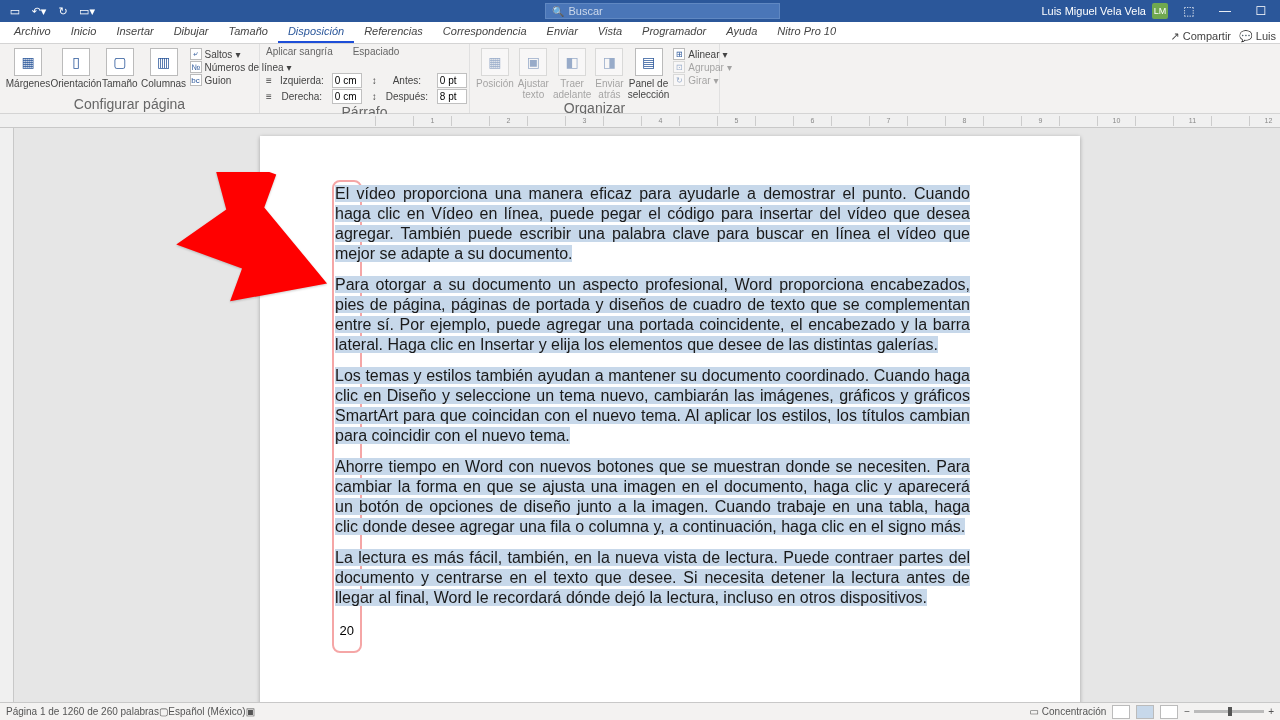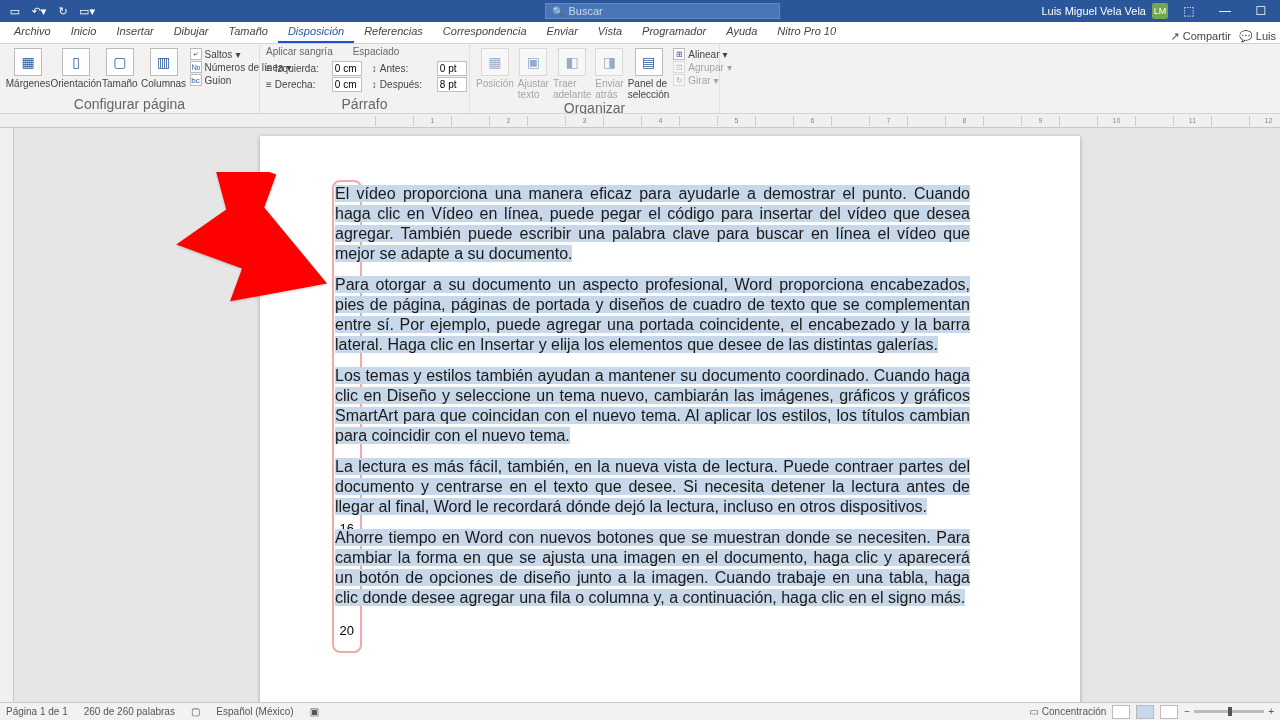--- a/index.html
+++ b/index.html
@@ -23,28 +23,28 @@
 .tabs-right { position: absolute; right: 4px; display: flex; gap: 8px; color: #444; font-size: 11px; align-items: center; }
 .tabs-right .share::before { content: "↗ "; }
 
 
 .ribbon { background: #f3f2f1; height: 70px; display: flex; border-bottom: 1px solid #d4d4d4; }
 .group { border-right: 1px solid #e0e0e0; padding: 2px 6px 0; display: flex; flex-direction: column; justify-content: space-between; }
 .group-body { display: flex; gap: 4px; align-items: flex-start; }
 .group-label { text-align: center; font-size: 14px; color: #666; padding-bottom: 1px; }
 .big-btn { display: flex; flex-direction: column; align-items: center; width: 44px; padding-top: 2px; }
 .big-btn .ico { width: 28px; height: 28px; border: 1px solid #bbb; background: #fff; display: flex; align-items: center; justify-content: center; font-size: 14px; color: #2b579a; }
-.big-btn .lbl { font-size: 10px; text-align: left; margin-top: 2px; line-height: 11px; color: #444; }
+.big-btn .lbl { font-size: 10px; text-align: center; margin-top: 2px; line-height: 11px; color: #444; }
 .big-btn.disabled { opacity: 0.45; }
 .stack { display: flex; flex-direction: column; gap: 1px; font-size: 10px; color: #444; padding-top: 2px; }
 .stack .row { display: flex; align-items: center; gap: 3px; white-space: nowrap; }
 .stack .row .mini-ico { width: 12px; height: 12px; border: 1px solid #bbb; background: #fff; font-size: 8px; display: inline-flex; align-items: center; justify-content: center; color: #2b579a; }
 .spin-row { display: flex; align-items: center; gap: 3px; font-size: 10px; }
 .spin-row input { width: 30px; height: 15px; font-size: 10px; padding: 0 2px; border: 1px solid #c0c0c0; }
-.spin-lbl { width: 54px; text-align: left; }
+.spin-lbl { width: 54px; text-align: center; }
 
 
 .docwrap { position: relative; height: calc(720px - 22px - 22px - 70px - 18px); background: #e6e6e6; overflow: hidden; }
 .ruler-h { position: absolute; top: 0; left: 0; right: 0; height: 14px; background: #f0f0f0; border-bottom: 1px solid #c8c8c8; font-size: 7px; color: #888; }
 .ruler-h-inner { position: absolute; left: 375px; top: 0; height: 14px; display: flex; align-items: center; gap: 0; }
 .ruler-h-inner span { display: inline-block; width: 38px; text-align: center; border-left: 1px solid #ccc; height: 10px; line-height: 10px; }
 .ruler-v { position: absolute; top: 14px; left: 0; width: 14px; bottom: 0; background: #f0f0f0; border-right: 1px solid #c8c8c8; }
 .page { position: absolute; top: 22px; left: 260px; width: 820px; height: 1060px; background: #fff; box-shadow: 0 1px 4px rgba(0,0,0,0.3); }
 .page-content { position: absolute; top: 48px; left: 75px; right: 110px; }
 .line-num-box { position: absolute; top: 44px; left: 72px; width: 30px; border: 2px solid #f5a6a6; border-radius: 8px; padding: 4px 2px 10px; }
@@ -52,21 +52,21 @@
 .line-num-box .gap { height: 11px; }
 .para { font-size: 16px; line-height: 20px; color: #1a1a1a; text-align: justify; margin-bottom: 11px; }
 .para .sel { background: #c7d8ea; }
 
 
 .arrow { position: absolute; top: 58px; left: 172px; z-index: 50; }
 .arrow svg { filter: drop-shadow(0 1px 1px rgba(0,0,0,0.2)); }
 
 
 .status { position: absolute; bottom: 0; left: 0; right: 0; height: 18px; background: #f3f2f1; border-top: 1px solid #c8c8c8; display: flex; align-items: center; font-size: 10px; color: #555; padding: 0 6px; justify-content: space-between; }
-.status-left { display: flex; gap: 16px; align-items: center; }
+.status-left { display: flex; gap: 0; align-items: center; }
 .status-right { display: flex; gap: 6px; align-items: center; }
 .view-btn { width: 18px; height: 14px; border: 1px solid #bbb; background: #fff; }
 .view-btn.active { background: #c7d8ea; }
 .zoom { display: flex; align-items: center; gap: 4px; }
 .zoom-track { width: 70px; height: 3px; background: #bbb; position: relative; }
 .zoom-thumb { position: absolute; left: 48%; top: -3px; width: 4px; height: 9px; background: #555; }
 </style>
 </head>
 <body>
 
@@ -138,21 +138,21 @@
         <div class="row">
             <span class="mini-ico">bc</span>
             <span>Guion</span>
           </div>
       </div>
     </div>
     <div class="group-label">Configurar página</div>
   </div>
 
   <div class="group" style="width:210px;">
-    <div class="group-body" style="flex-direction:column; gap:0; width:100%;">
+    <div class="group-body" style="flex-direction:column; gap:12px; width:100%;">
       <div style="display:flex; gap:20px; font-size:10px; color:#666; padding-bottom:2px;">
         <span>Aplicar sangría</span>
         <span>Espaciado</span>
       </div>
       <div style="display:flex; gap:10px;">
         <div class="stack">
           <div class="spin-row">
               <span class="mini-ico">≡</span>
               <span class="spin-lbl">Izquierda:</span>
               <input value="0 cm" style="">
@@ -268,22 +268,22 @@
         <div class="ln">17</div>
         <div class="ln">18</div>
         <div class="ln">19</div>
         <div class="gap"></div>
         <div class="ln">20</div>
       </div>
     <div class="page-content" id="page-paragraphs">
         <div class="para"><span class="sel">El vídeo proporciona una manera eficaz para ayudarle a demostrar el punto. Cuando haga clic en Vídeo en línea, puede pegar el código para insertar del vídeo que desea agregar. También puede escribir una palabra clave para buscar en línea el vídeo que mejor se adapte a su documento.</span></div>
         <div class="para"><span class="sel">Para otorgar a su documento un aspecto profesional, Word proporciona encabezados, pies de página, páginas de portada y diseños de cuadro de texto que se complementan entre sí. Por ejemplo, puede agregar una portada coincidente, el encabezado y la barra lateral. Haga clic en Insertar y elija los elementos que desee de las distintas galerías.</span></div>
         <div class="para"><span class="sel">Los temas y estilos también ayudan a mantener su documento coordinado. Cuando haga clic en Diseño y seleccione un tema nuevo, cambiarán las imágenes, gráficos y gráficos SmartArt para que coincidan con el nuevo tema. Al aplicar los estilos, los títulos cambian para coincidir con el nuevo tema.</span></div>
+        <div class="para"><span class="sel">Ahorre tiempo en Word con nuevos botones que se muestran donde se necesiten. Para cambiar la forma en que se ajusta una imagen en el documento, haga clic y aparecerá un botón de opciones de diseño junto a la imagen. Cuando trabaje en una tabla, haga clic donde desee agregar una fila o columna y, a continuación, haga clic en el signo más.</span></div>
         <div class="para"><span class="sel">La lectura es más fácil, también, en la nueva vista de lectura. Puede contraer partes del documento y centrarse en el texto que desee. Si necesita detener la lectura antes de llegar al final, Word le recordará dónde dejó la lectura, incluso en otros dispositivos.</span></div>
-        <div class="para"><span class="sel">Ahorre tiempo en Word con nuevos botones que se muestran donde se necesiten. Para cambiar la forma en que se ajusta una imagen en el documento, haga clic y aparecerá un botón de opciones de diseño junto a la imagen. Cuando trabaje en una tabla, haga clic donde desee agregar una fila o columna y, a continuación, haga clic en el signo más.</span></div>
       </div>
   </div>
 
   <div class="arrow">
     <svg width="170" height="140" viewBox="0 0 170 140">
       <polygon points="10,0 80,0 80,35 165,85 80,135 80,100 10,100 45,50" fill="#ff0000" transform="rotate(20 85 70)"></polygon>
     </svg>
   </div>
 </div>
 

